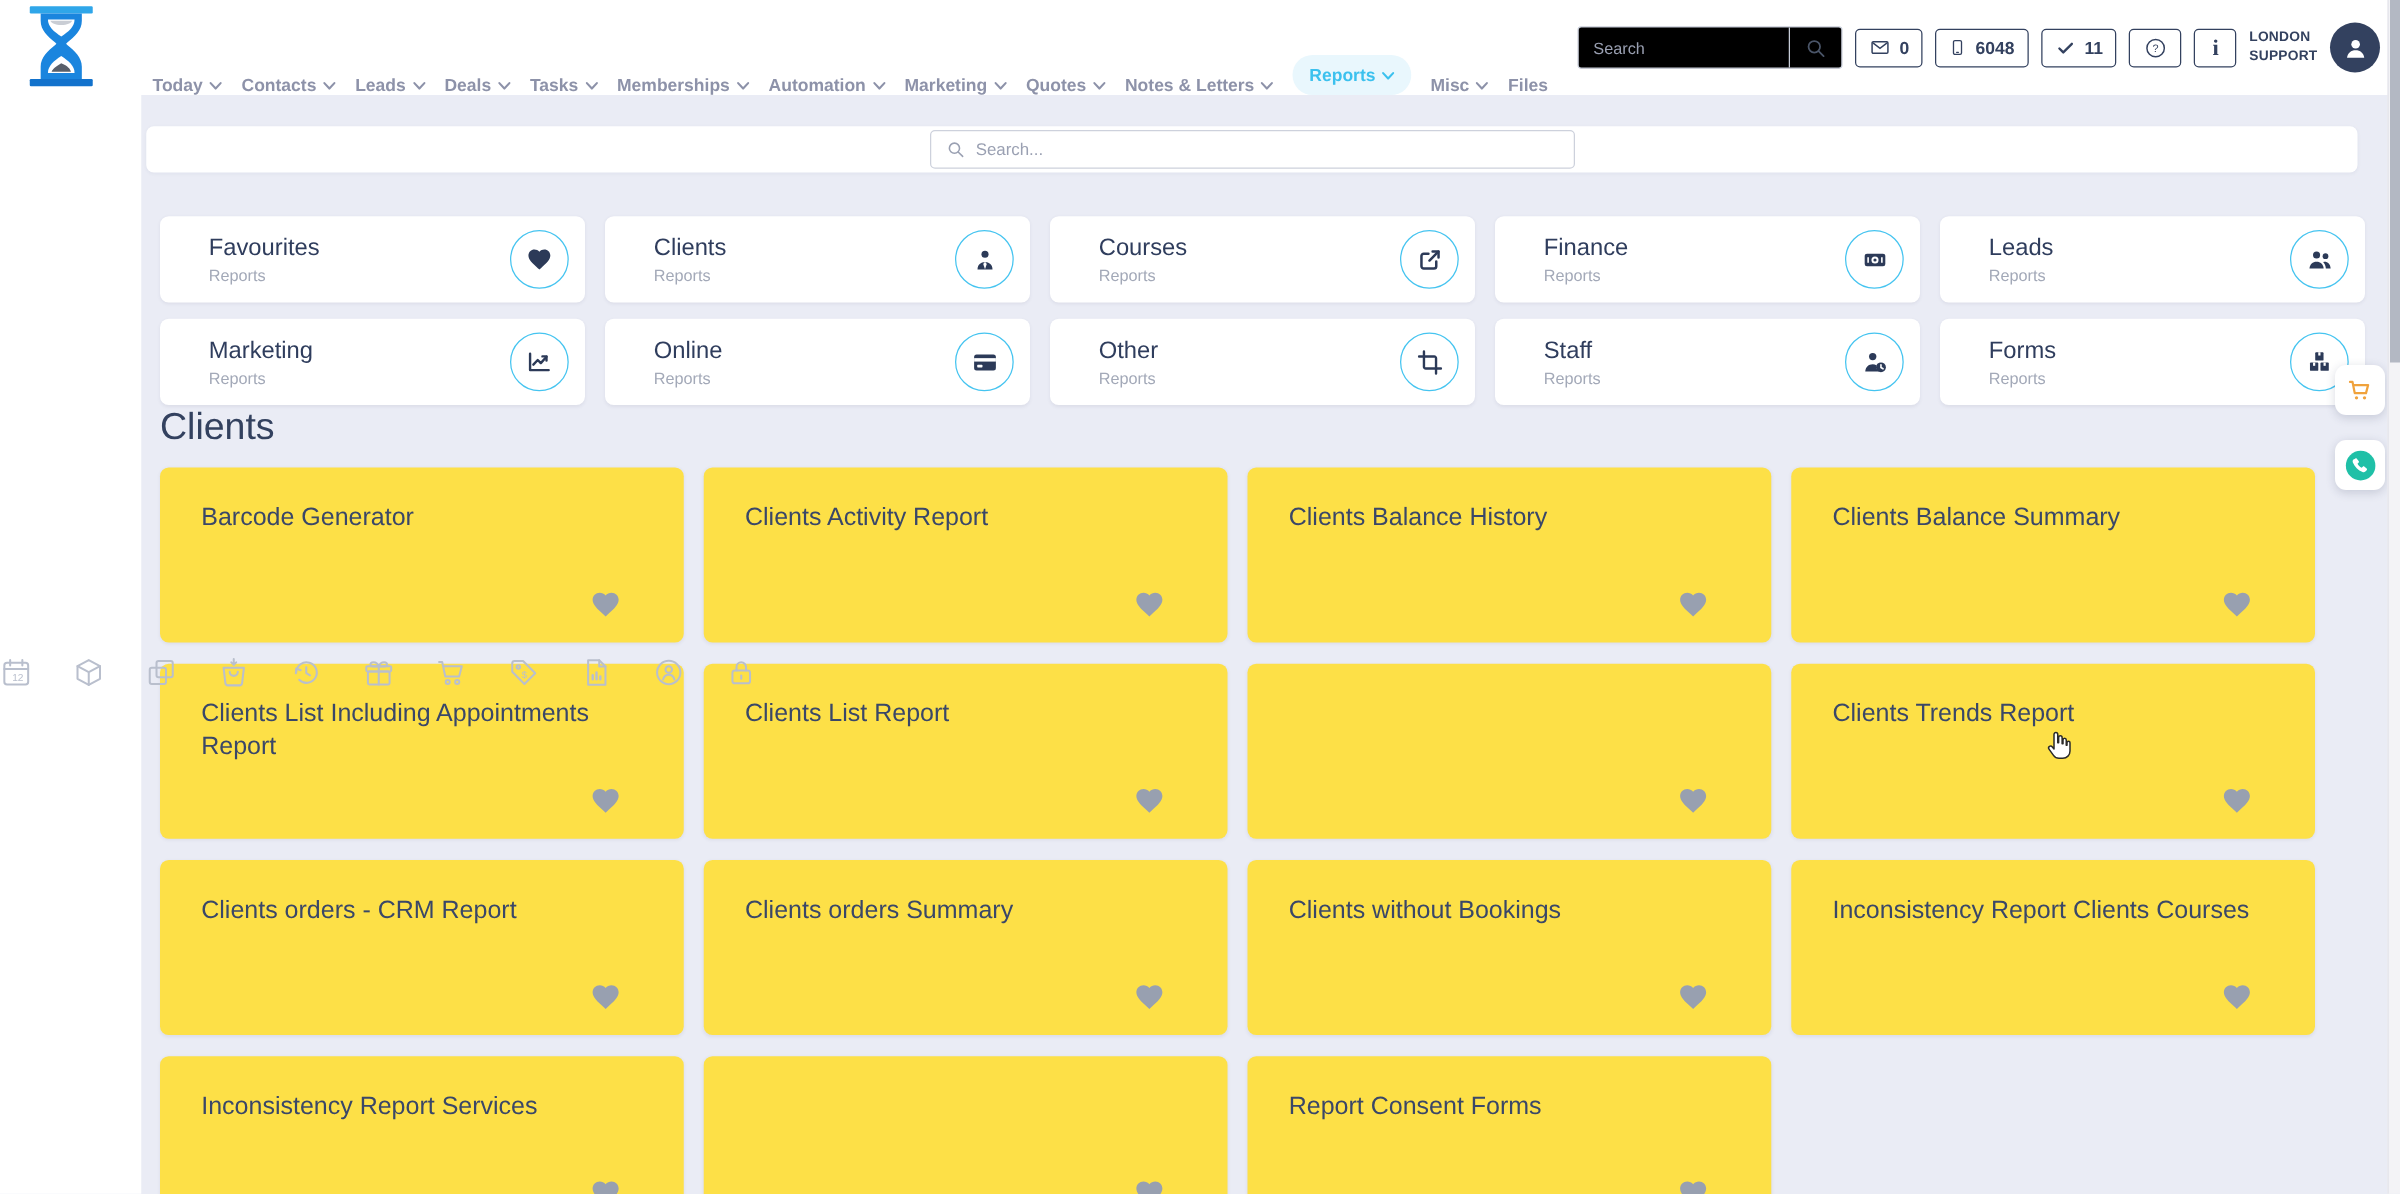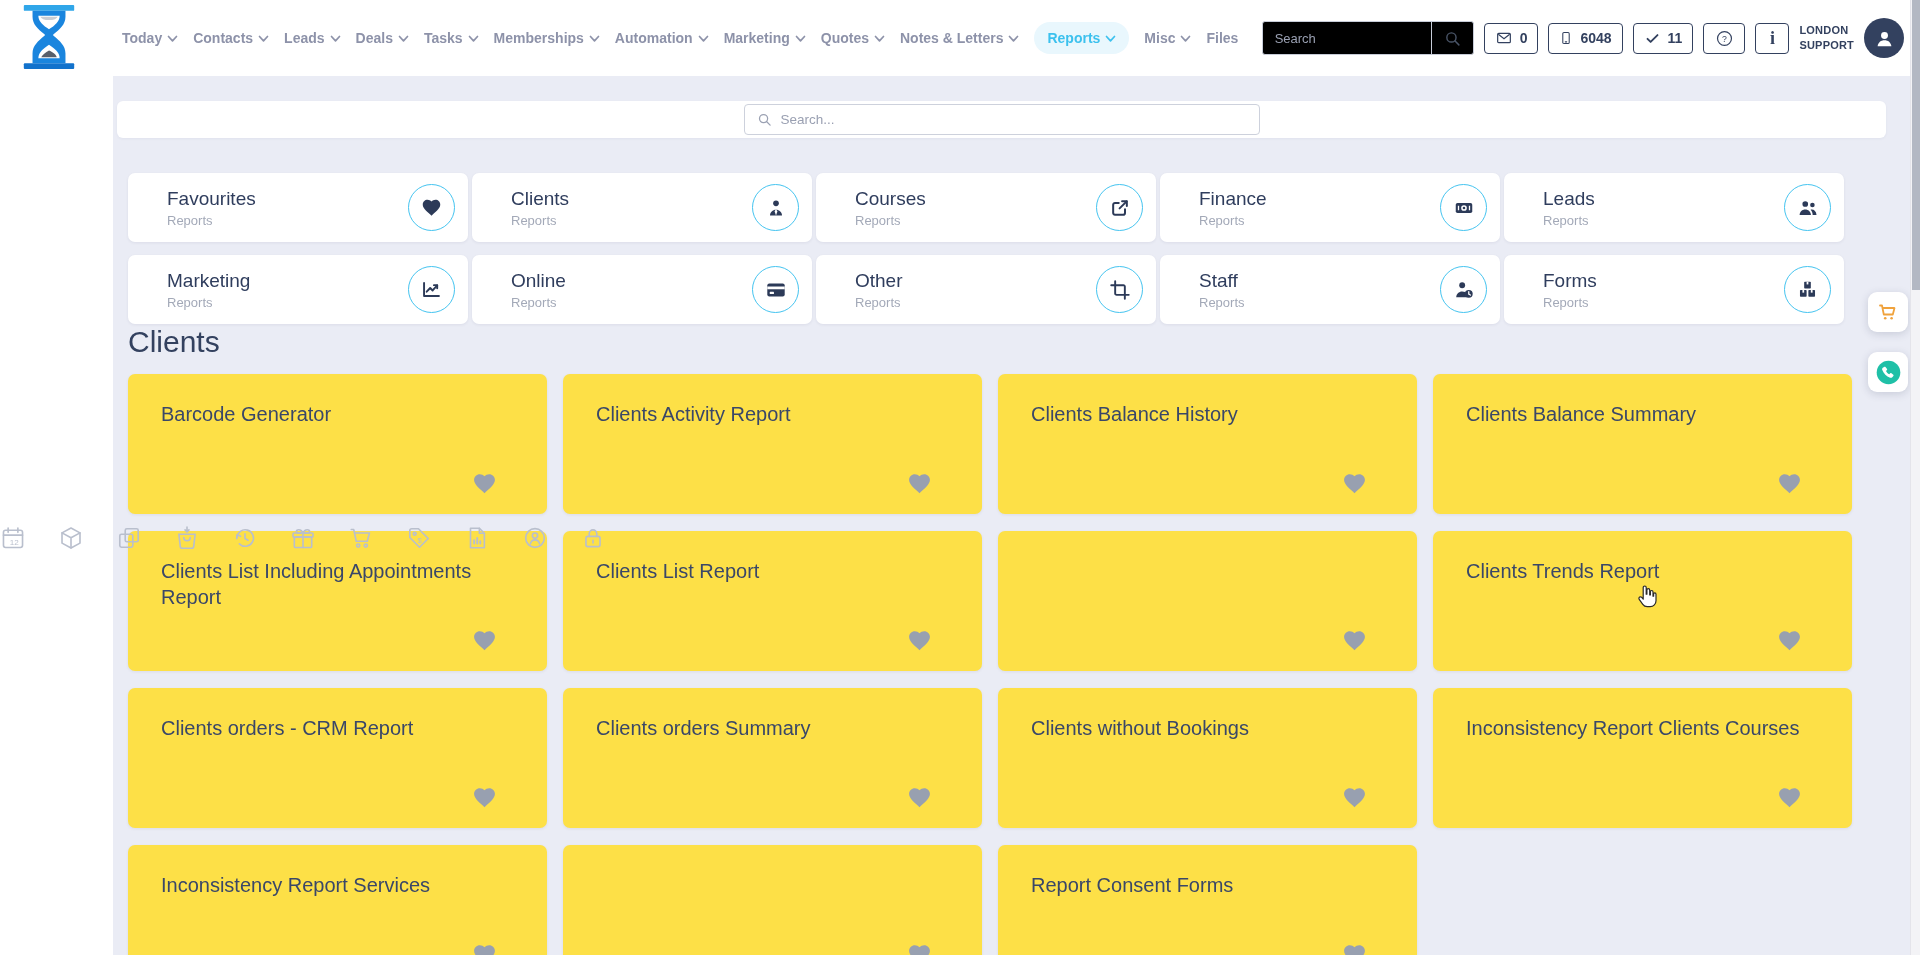--- a/index.html
+++ b/index.html
@@ -1,21 +1,21 @@
 <!DOCTYPE html>
 <html><head>
 <meta charset="utf-8">
 <style>
   *{box-sizing:border-box;margin:0;padding:0;}
   html,body{width:1920px;height:955px;overflow:hidden;background:#eaecf5;font-family:"Liberation Sans",sans-serif;}
 
   
   .topnav{position:absolute;left:0;top:0;width:1920px;height:76px;background:#fff;z-index:20;}
   .logo{position:absolute;left:18px;top:4px;cursor:pointer;}
-  .menu{position:absolute;left:122px;top:0;height:76px;display:flex;align-items:center;}
+  .menu{position:absolute;left:122px;top:0;height:76px;display:flex;align-items:flex-end;}
   .menu-item{display:flex;align-items:center;gap:5px;margin-right:15px;font-size:14px;font-weight:600;color:#8d92a9;cursor:pointer;white-space:nowrap;}
   .menu-item.active{color:#3cc1ee;background:#e9f7fd;padding:8px 13px;border-radius:18px;}
   .chev{width:11px;height:8px;margin-top:2px;}
   .nav-right{position:absolute;right:16px;top:0;height:76px;display:flex;align-items:center;gap:10px;}
   .searchbox{width:212px;height:34px;border:1px solid #c7ccd8;border-radius:3px;display:flex;align-items:stretch;background:#000000;}
   .searchbox input{flex:1;min-width:0;border:none;outline:none;padding:0 12px;font-size:13px;color:#6b7186;font-family:inherit;background:transparent;}
   .searchbox input::placeholder{color:#9aa0b2;}
   .search-btn{width:42px;border-left:1px solid #c7ccd8;display:flex;align-items:center;justify-content:center;cursor:pointer;}
   .counter{height:31px;border:1.5px solid #33415f;border-radius:4px;display:flex;align-items:center;gap:7px;padding:0 10px;color:#33415f;font-size:14px;font-weight:600;cursor:pointer;background:#fff;}
   .sqbtn{height:31px;min-width:42px;border:1.5px solid #33415f;border-radius:4px;display:flex;align-items:center;justify-content:center;color:#33415f;cursor:pointer;background:#fff;}
@@ -28,21 +28,21 @@
   .side-icon{width:26px;height:26px;color:#b9bfcd;cursor:pointer;}
   .side-icon svg{width:26px;height:26px;stroke:currentColor;fill:none;stroke-width:1.5;stroke-linecap:round;stroke-linejoin:round;}
 
   
   .main{position:absolute;left:94px;top:76px;width:1826px;height:879px;}
   .search-band{position:absolute;left:23px;top:25px;width:1769px;height:37px;background:#fff;border-radius:6px;display:flex;align-items:center;justify-content:center;box-shadow:0 1px 3px rgba(45,55,90,.05);}
   .band-input{width:516px;height:31px;border:1px solid #cdd1dc;border-radius:4px;display:flex;align-items:center;gap:9px;padding:0 12px;background:#fff;}
   .band-input input{flex:1;border:none;outline:none;font-size:13.5px;color:#6b7186;font-family:inherit;}
   .band-input input::placeholder{color:#9aa0b2;}
 
-  .cat-grid{position:absolute;left:34px;top:97px;display:grid;grid-template-columns:repeat(5,340px);grid-auto-rows:69px;gap:13px 4px;}
+  .cat-grid{position:absolute;left:34px;top:97px;display:grid;grid-template-columns:repeat(5,340px);grid-auto-rows:69px;gap:13px 16px;}
   .cat-card{background:#fff;border-radius:7px;box-shadow:0 1px 3px rgba(45,55,90,.08);position:relative;display:flex;flex-direction:column;justify-content:center;padding-left:39px;cursor:pointer;}
   .cat-title{font-size:19px;font-weight:500;color:#2f3d5d;}
   .cat-sub{font-size:13px;color:#a3a9b8;margin-top:3px;}
   .cat-icon{position:absolute;right:13px;top:11px;width:47px;height:47px;border:1px solid #45c4f0;border-radius:50%;display:flex;align-items:center;justify-content:center;color:#2c3a58;}
 
   .section-title{position:absolute;left:34px;top:249px;font-size:30px;font-weight:500;color:#33415f;}
 
   .rep-grid{position:absolute;left:34px;top:298px;display:grid;grid-template-columns:repeat(4,419px);grid-auto-rows:140px;gap:17px 16px;}
   .rep-card{background:#fde047;border-radius:7px;box-shadow:0 1px 3px rgba(45,55,90,.08);position:relative;padding:27px 34px 0 33px;cursor:pointer;}
   .rep-title{font-size:20px;font-weight:500;color:#3a4768;line-height:1.32;}

